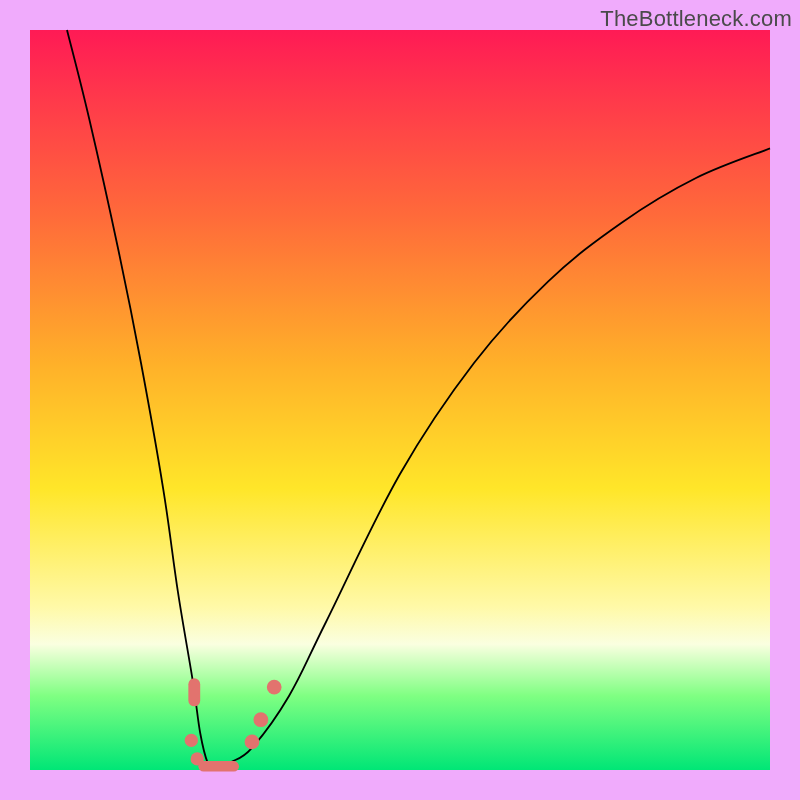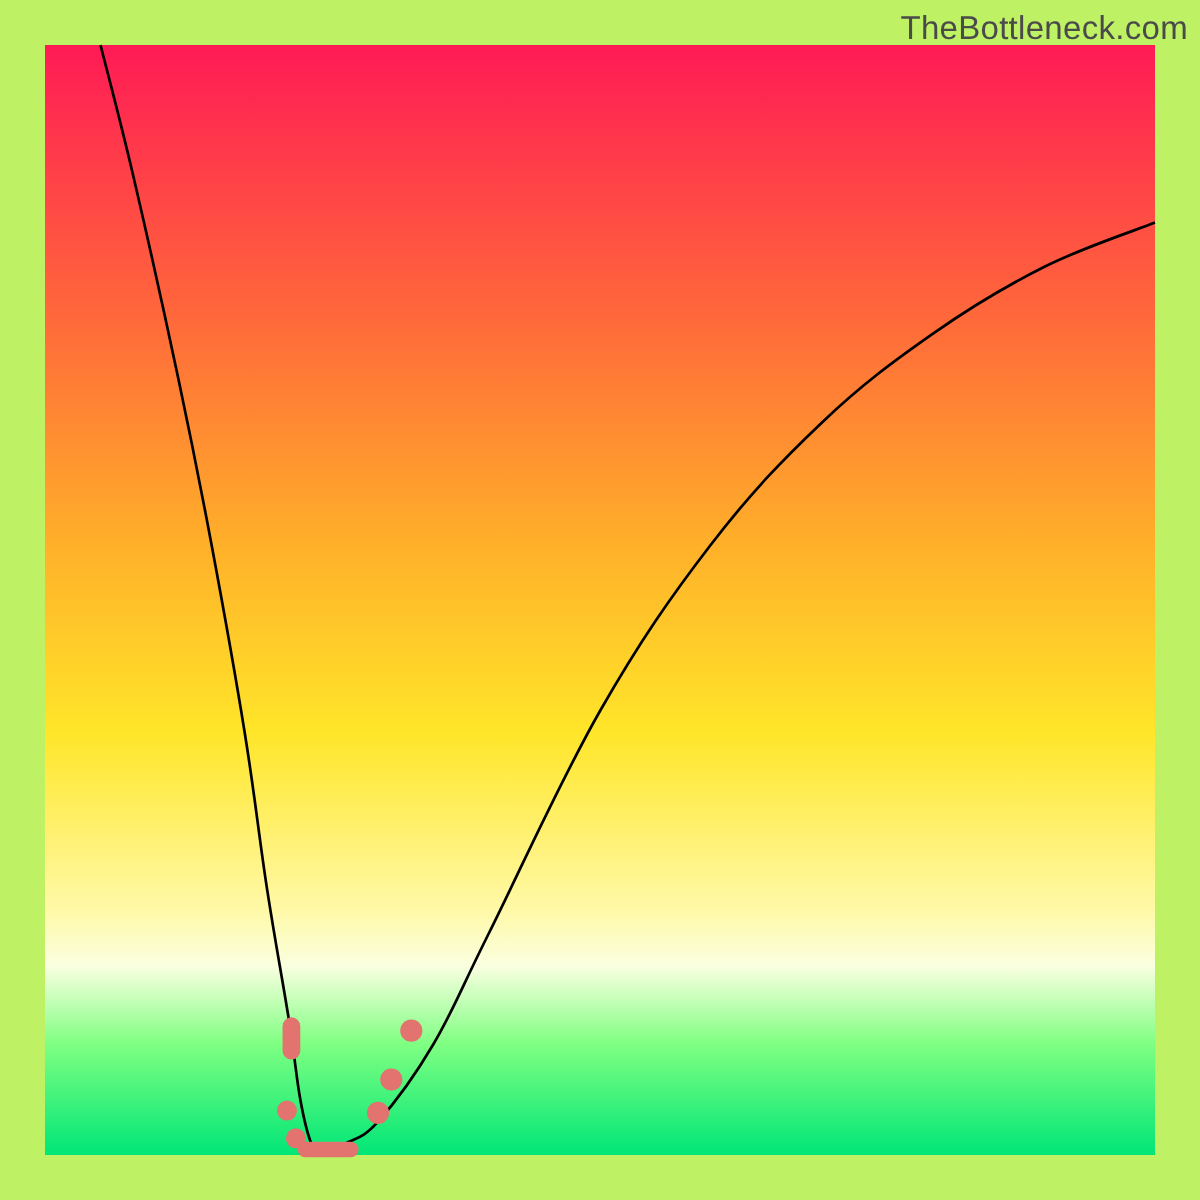--- a/index.html
+++ b/index.html
@@ -8,21 +8,21 @@
     width: 800px;
     height: 800px;
     overflow: hidden;
     background: #000;
     font-family: -apple-system, BlinkMacSystemFont, "Segoe UI", Arial, sans-serif;
   }
   .frame {
     position: relative;
     width: 800px;
     height: 800px;
-    background: #bef264;
+    background: #f0abfc;
   }
   .plot-area {
     position: absolute;
     left: 30px;
     top: 30px;
     width: 740px;
     height: 740px;
     background: linear-gradient(to bottom,
       #ff1a55 0%,
       #ff3b4a 10%,

